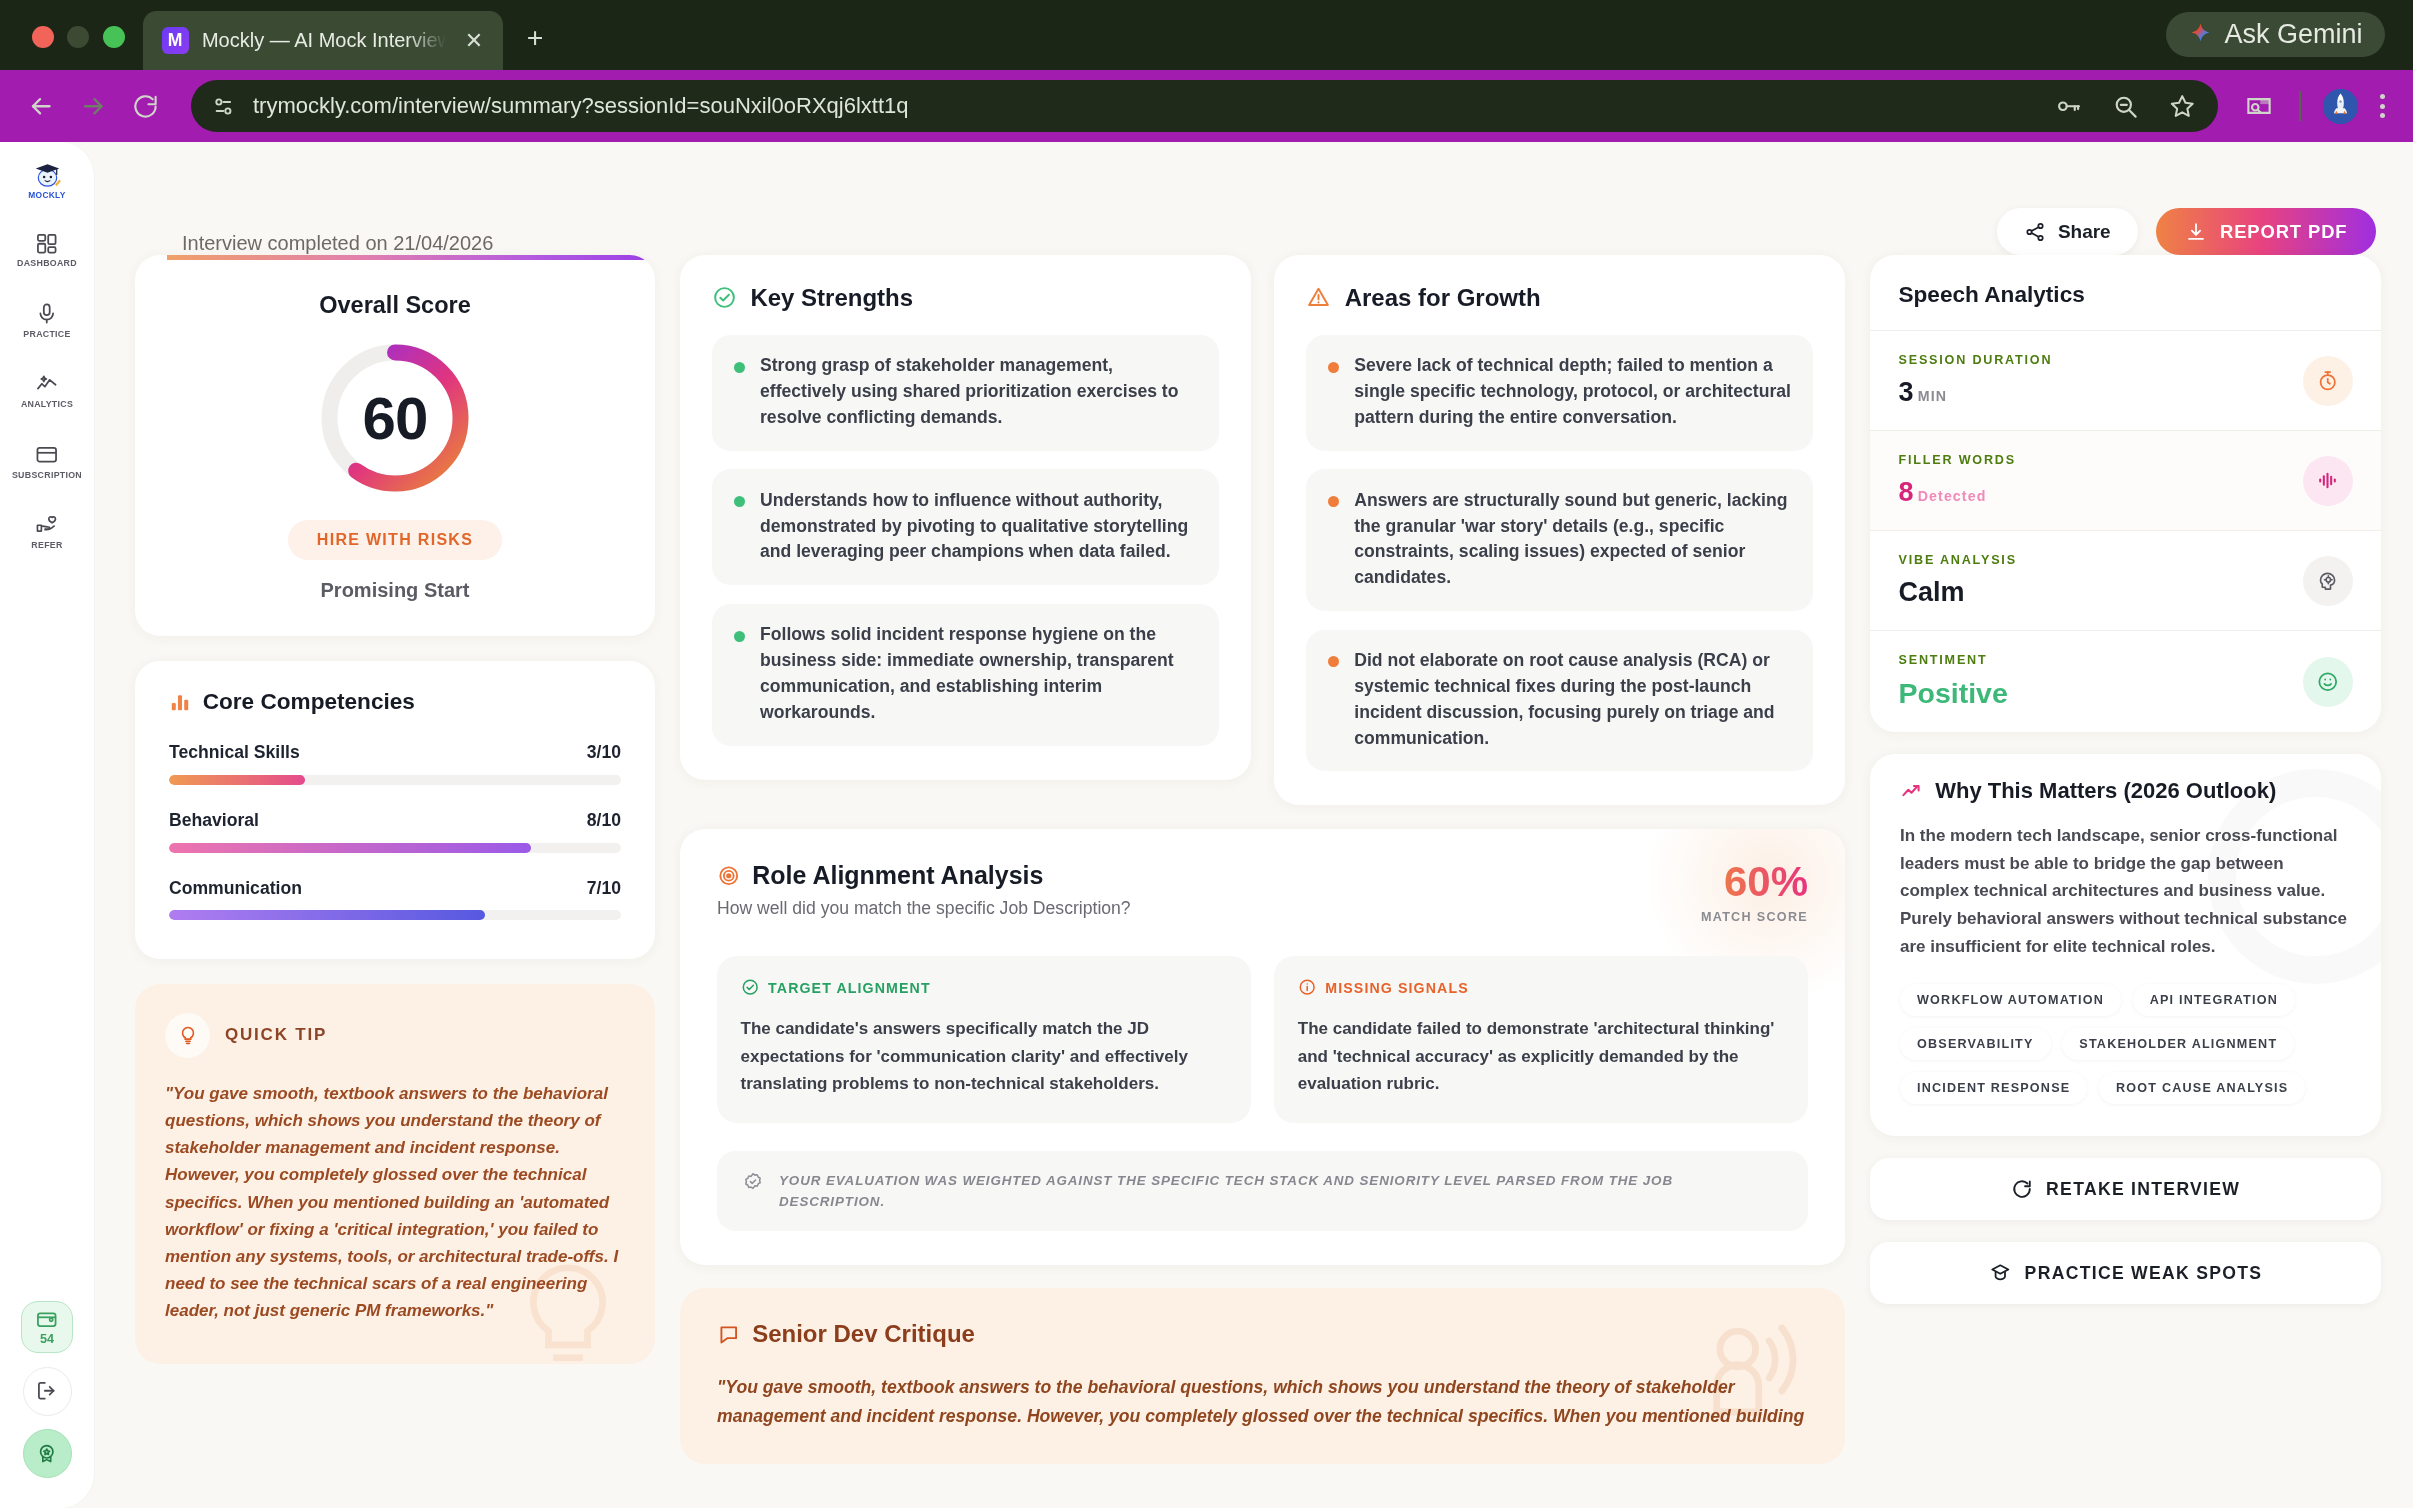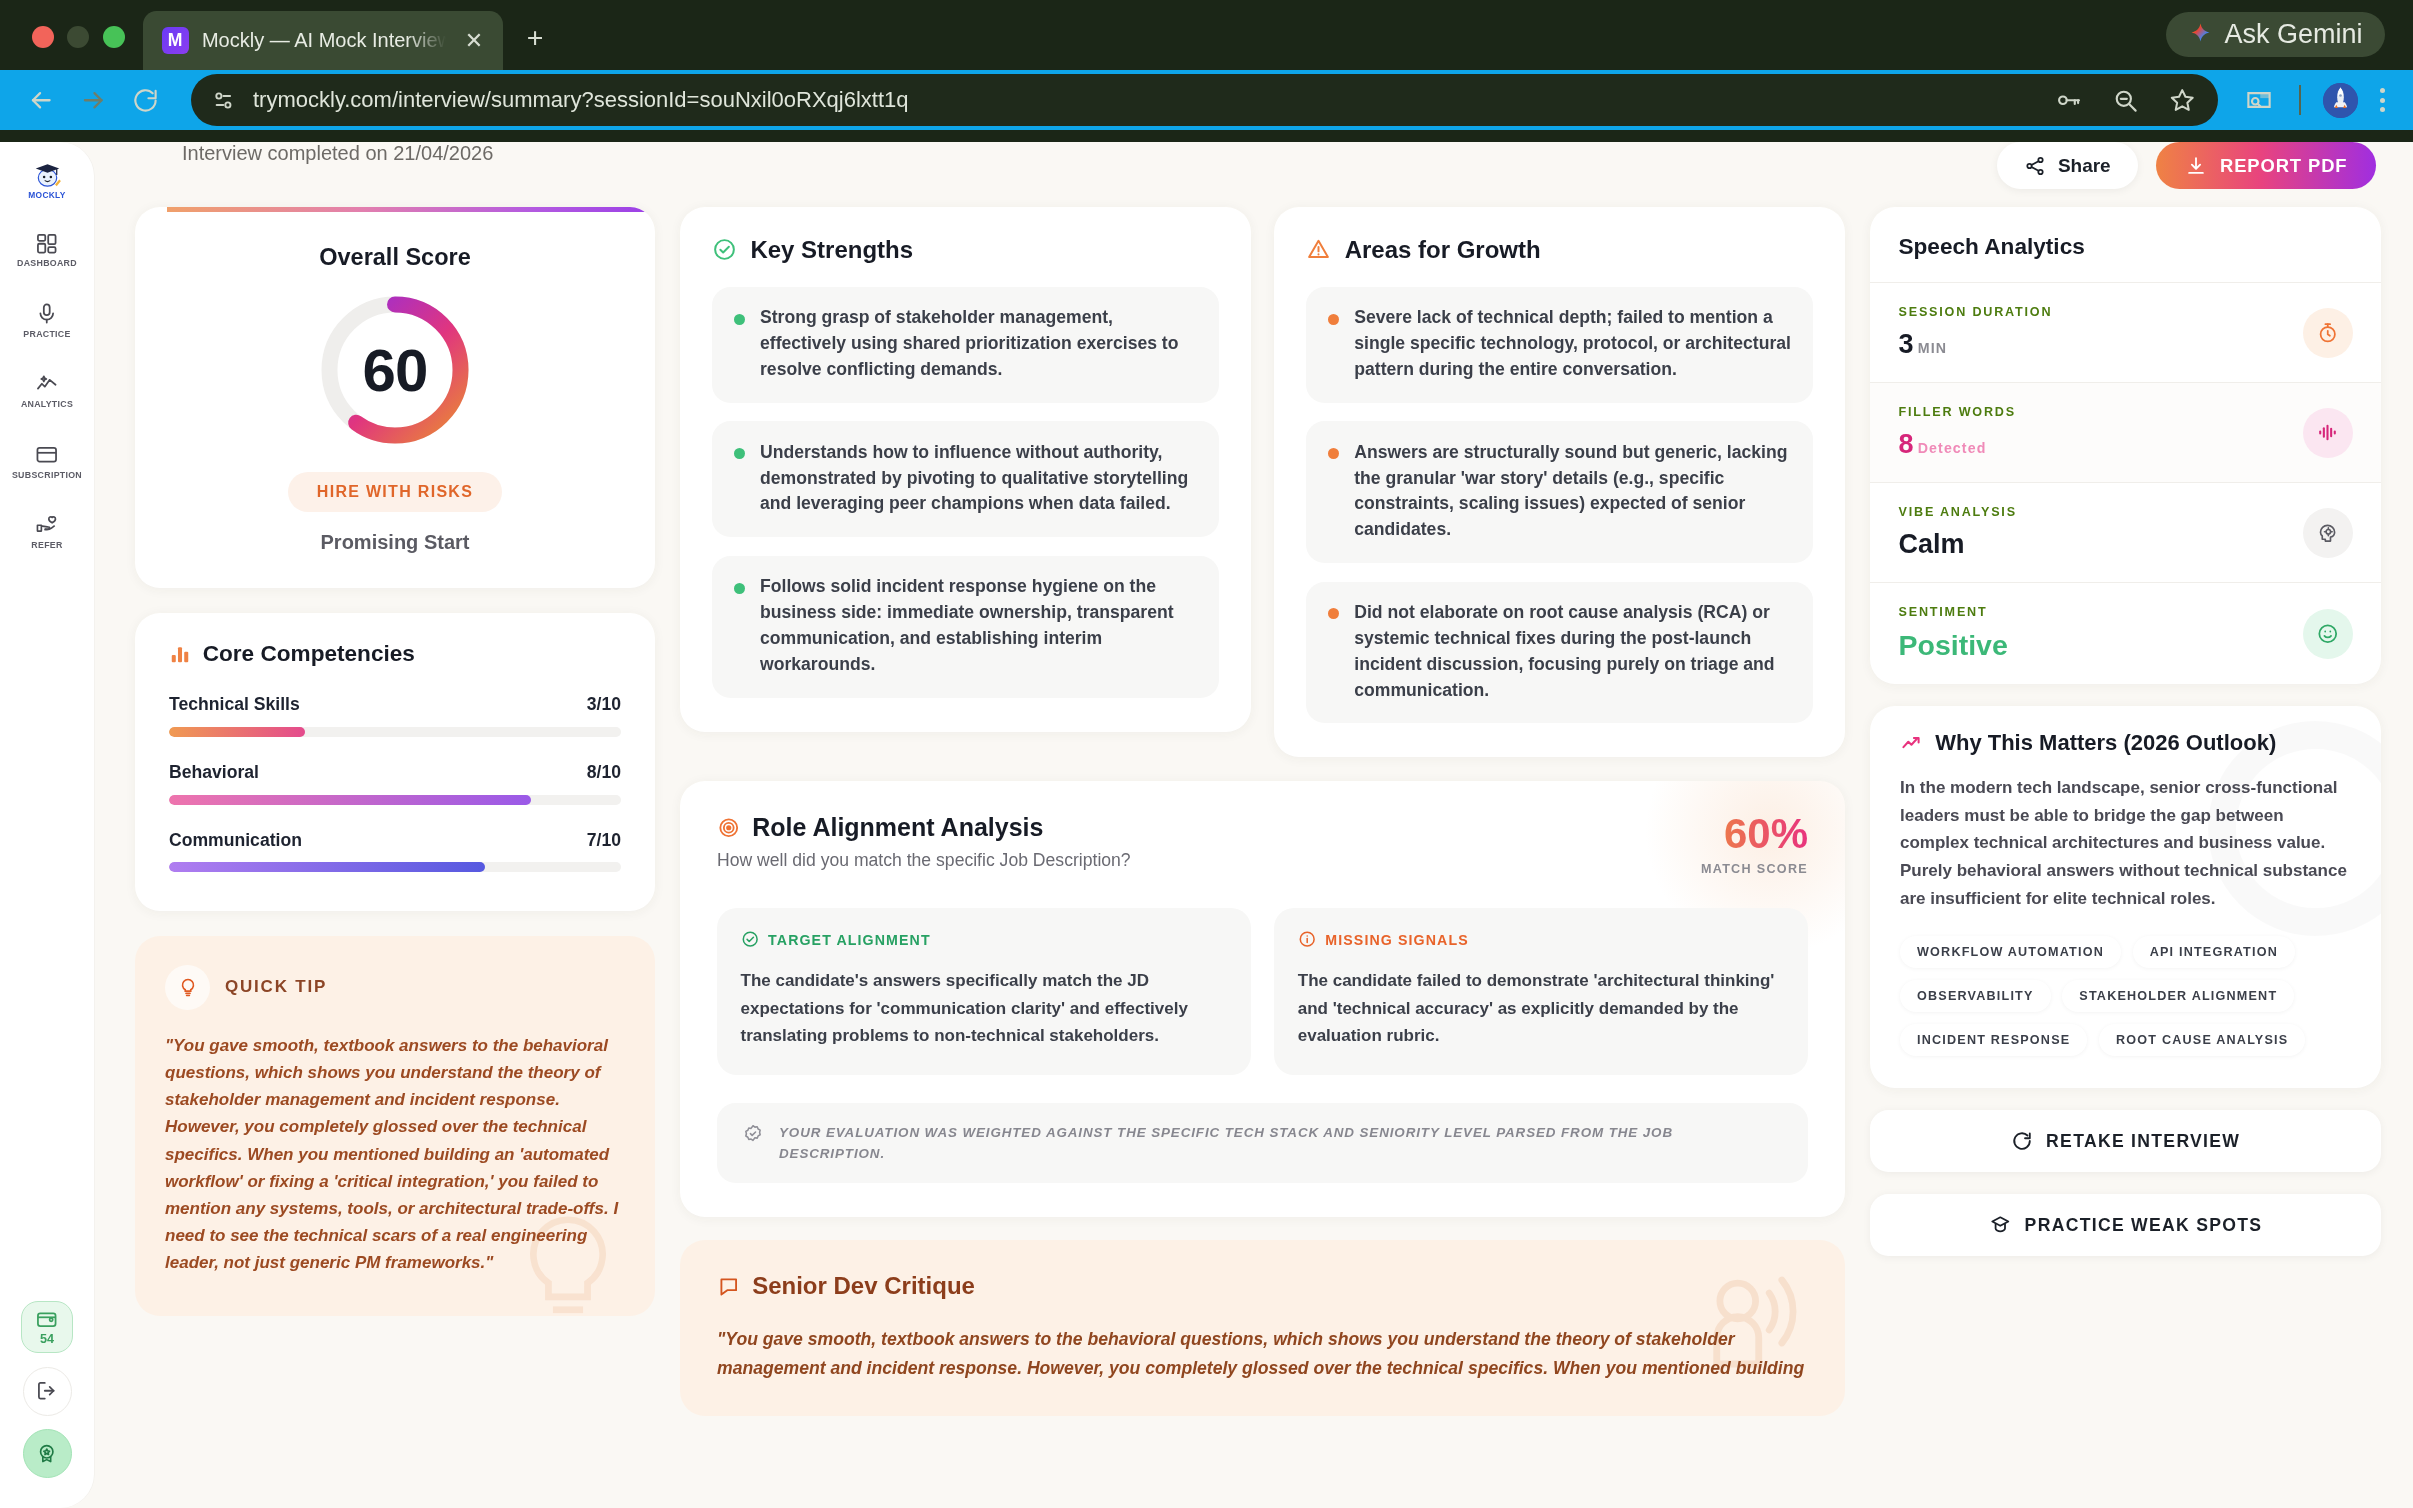--- a/index.html
+++ b/index.html
@@ -38,21 +38,21 @@
   .tab-close { color: #d8ded3; font-size: 22px; width: 28.5px; text-align: center; cursor: default; }
   .newtab { color: #d8ded3; font-size: 28.5px; margin: 0 0 18.4px 23.5px; line-height: 1; }
 
   .gemini-btn {
     position: absolute; right: 28.5px; top: 11.7px; height: 45px;
     background: #3b4a34; border-radius: 23.5px; display: flex; align-items: center; gap: 11.7px;
     padding: 0 22px; color: #e6eae2; font-size: 27px; font-weight: 500;
   }
   .gem-spark { width: 25px; height: 25px; }
 
-  .omnibar { height: 60px; display: flex; align-items: center; padding: 0 28.5px 0 15px; background: #0ea5e9; }
+  .omnibar { height: 72px; display: flex; align-items: center; padding: 0 28.5px 0 15px; background: #a21caf; }
   .nav-ico { width: 52px; height: 52px; display: flex; align-items: center; justify-content: center; color: #cfd6c9; }
   .nav-ico.dim { color: #6f7d68; }
   .urlbox {
     flex: 1; height: 52px; margin-left: 20px; background: #1f2a1b; border-radius: 27px;
     display: flex; align-items: center; padding: 0 18.4px 0 20px; gap: 15px;
   }
   .url-text { color: #dfe5da; font-size: 22px; white-space: nowrap; overflow: hidden; }
   .url-actions { display: flex; align-items: center; gap: 22px; margin-left: auto; padding-left: 17px; color: #cfd6c9; }
   .tb-ico { width: 35px; height: 35px; display: flex; align-items: center; justify-content: center; color: #cfd6c9; }
   .omni-right { display: flex; align-items: center; gap: 22px; margin-left: 23.5px; }
@@ -87,21 +87,21 @@
     width: 52px; height: 52px; border-radius: 17px; background: #e8f8ec; border: 0.8px solid #b7e6c4;
     display: flex; flex-direction: column; align-items: center; justify-content: center; gap: 0.8px; color: #2e9c56;
   }
   .credit-pill .num { font-size: 12.6px; font-weight: 600; color: #3aa05f; }
   .circ-btn { width: 49px; height: 49px; border-radius: 50%; background: #fff; border: 0.8px solid #eceae6;
     display: flex; align-items: center; justify-content: center; color: #4a4a52; }
   .circ-btn.green { background: #b9ecc8; border-color: #a2e3b5; color: #1f7a45; }
 
   .content { flex: 1; position: relative; padding: 0 32px 0 34px; }
 
-  .topbar { height: 65px; display: flex; align-items: flex-start; }
+  .topbar { height: 65px; display: flex; align-items: flex-end; margin-top: 48px; }
   .completed { font-size: 20px; color: #6d6a66; margin-left: 47px; }
   .top-actions { margin-left: auto; display: flex; align-items: center; gap: 18.4px; margin-right: 5px; }
   .btn-share {
     height: 47px; background: #fff; border-radius: 25px; display: flex; align-items: center;
     gap: 11.7px; padding: 0 27px; font-size: 19px; font-weight: 600; color: #1b2028;
     box-shadow: 0 1.7px 8.4px rgba(0,0,0,.06);
   }
   .btn-pdf {
     height: 47px; border-radius: 25px; display: flex; align-items: center; gap: 13.4px; padding: 0 28.5px;
     background: linear-gradient(90deg,#ef8244 0%,#e8437f 48%,#a02ee0 100%);

